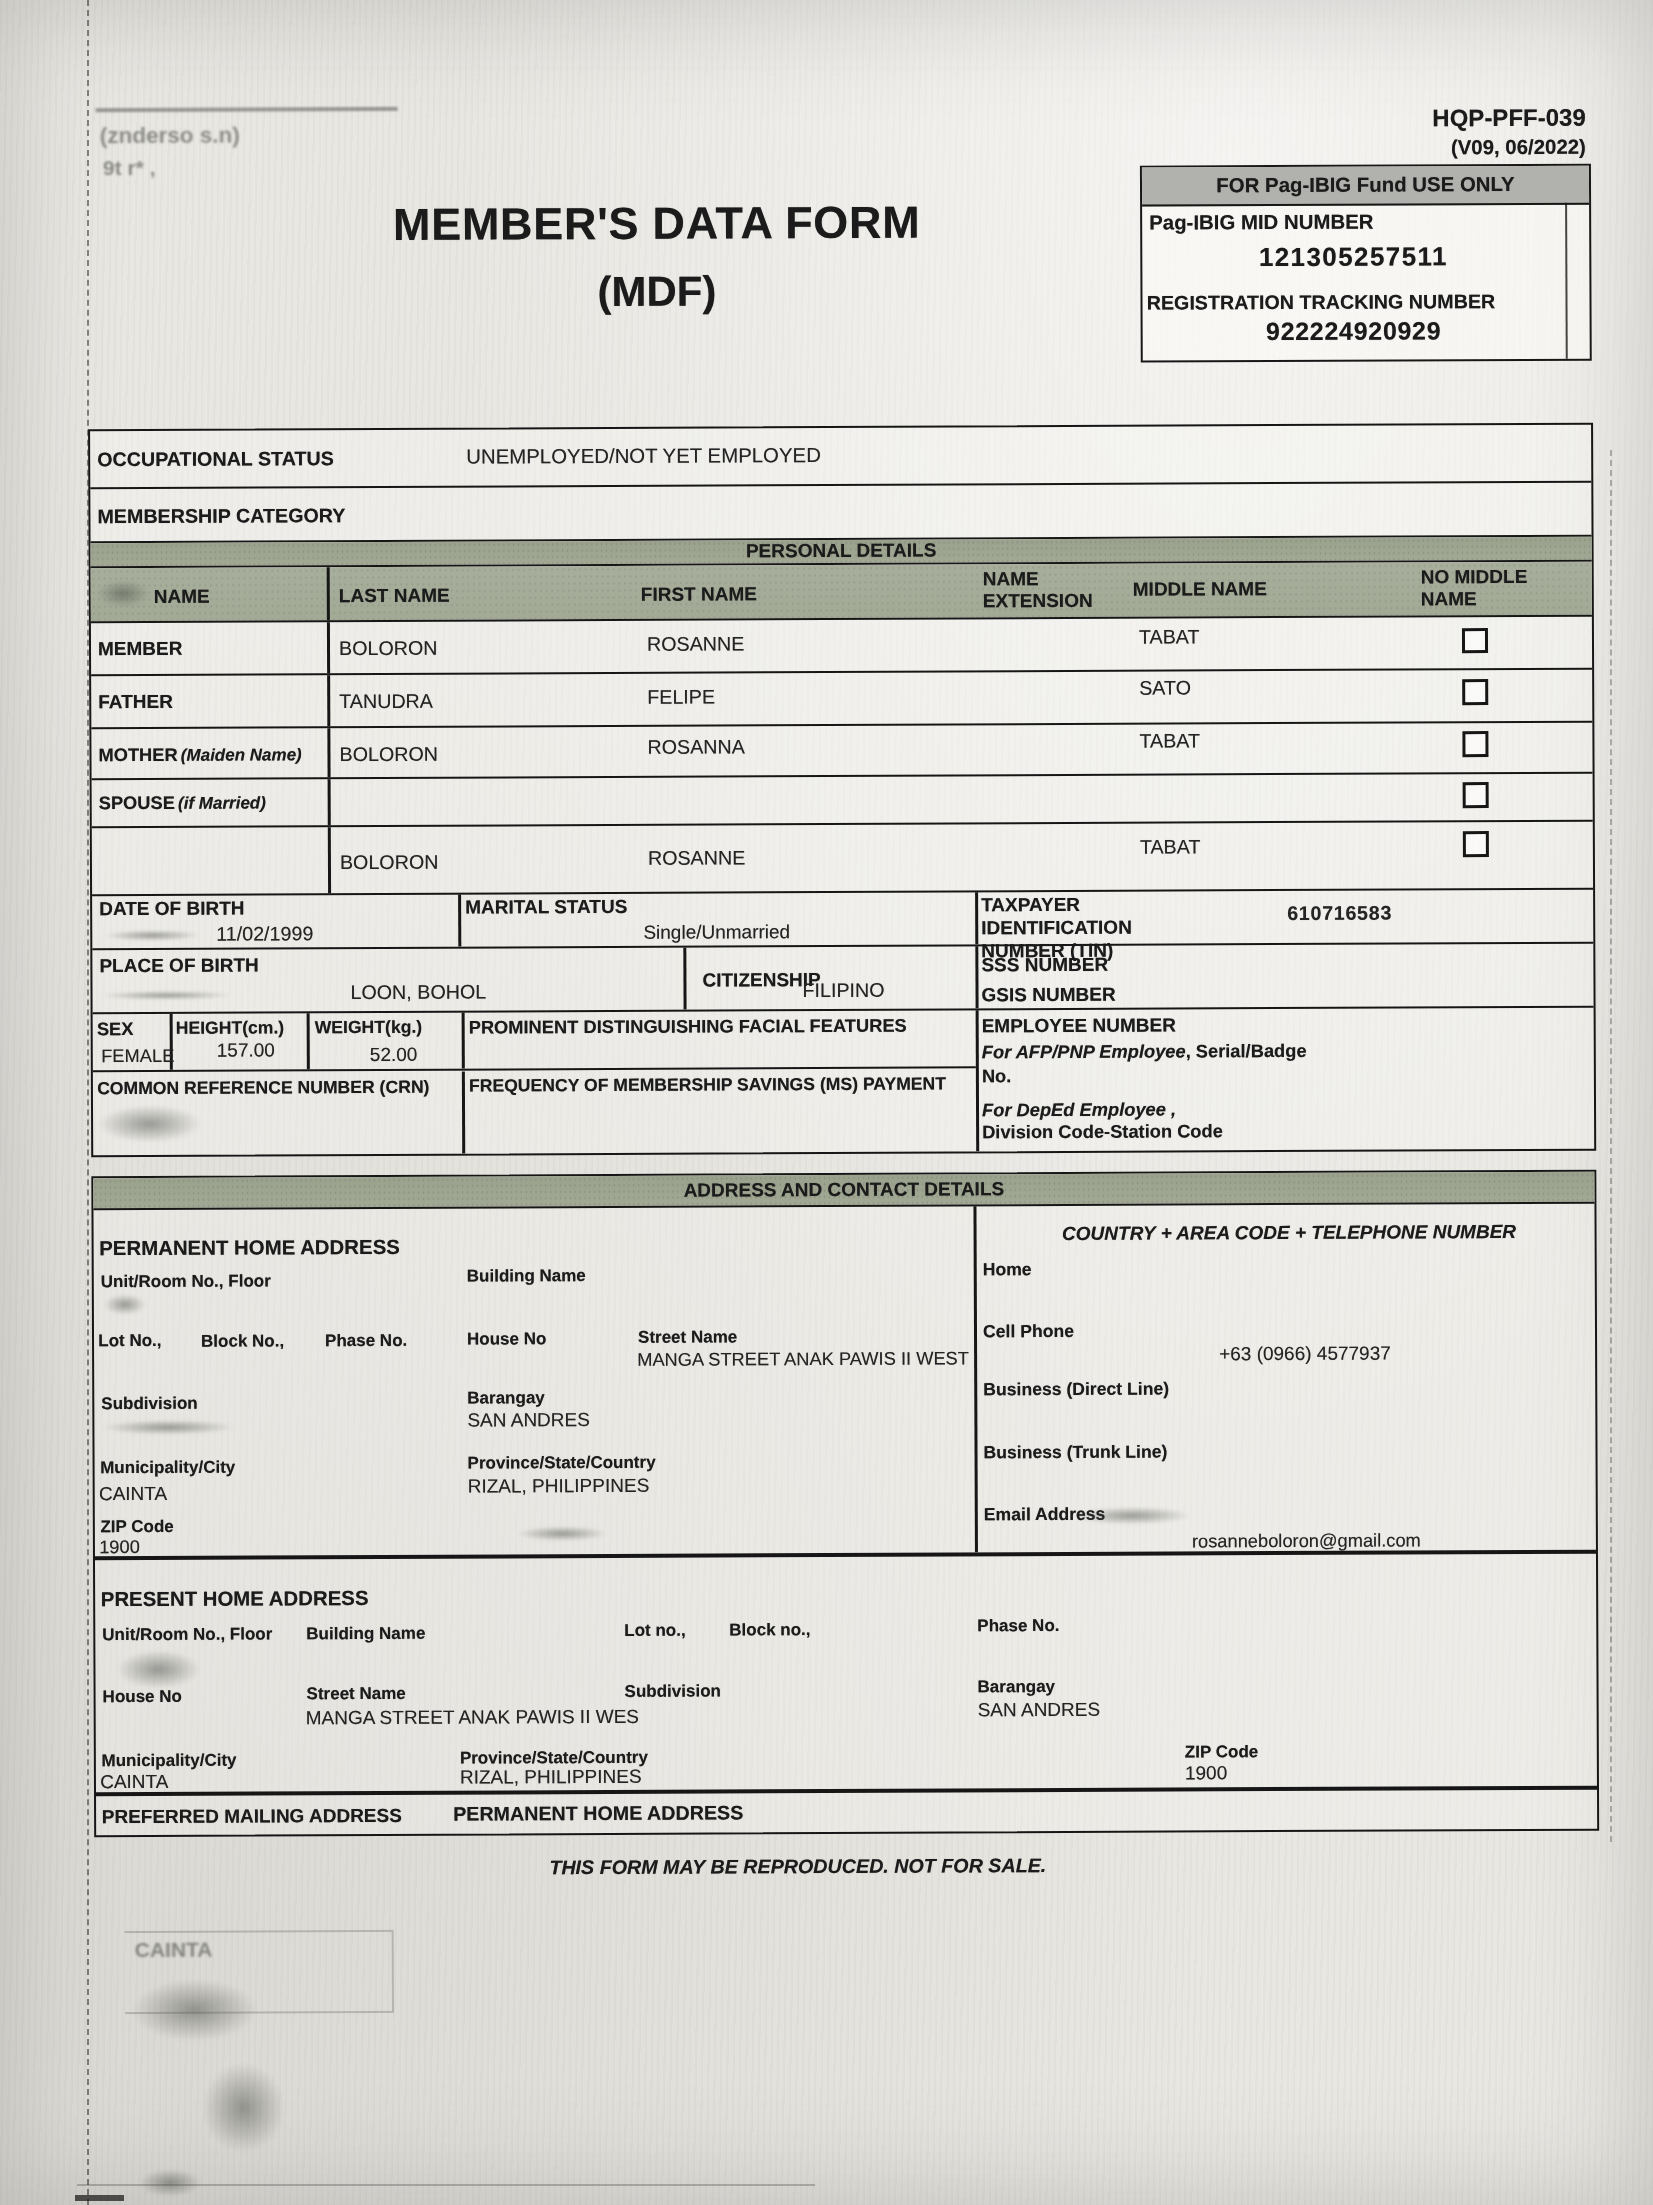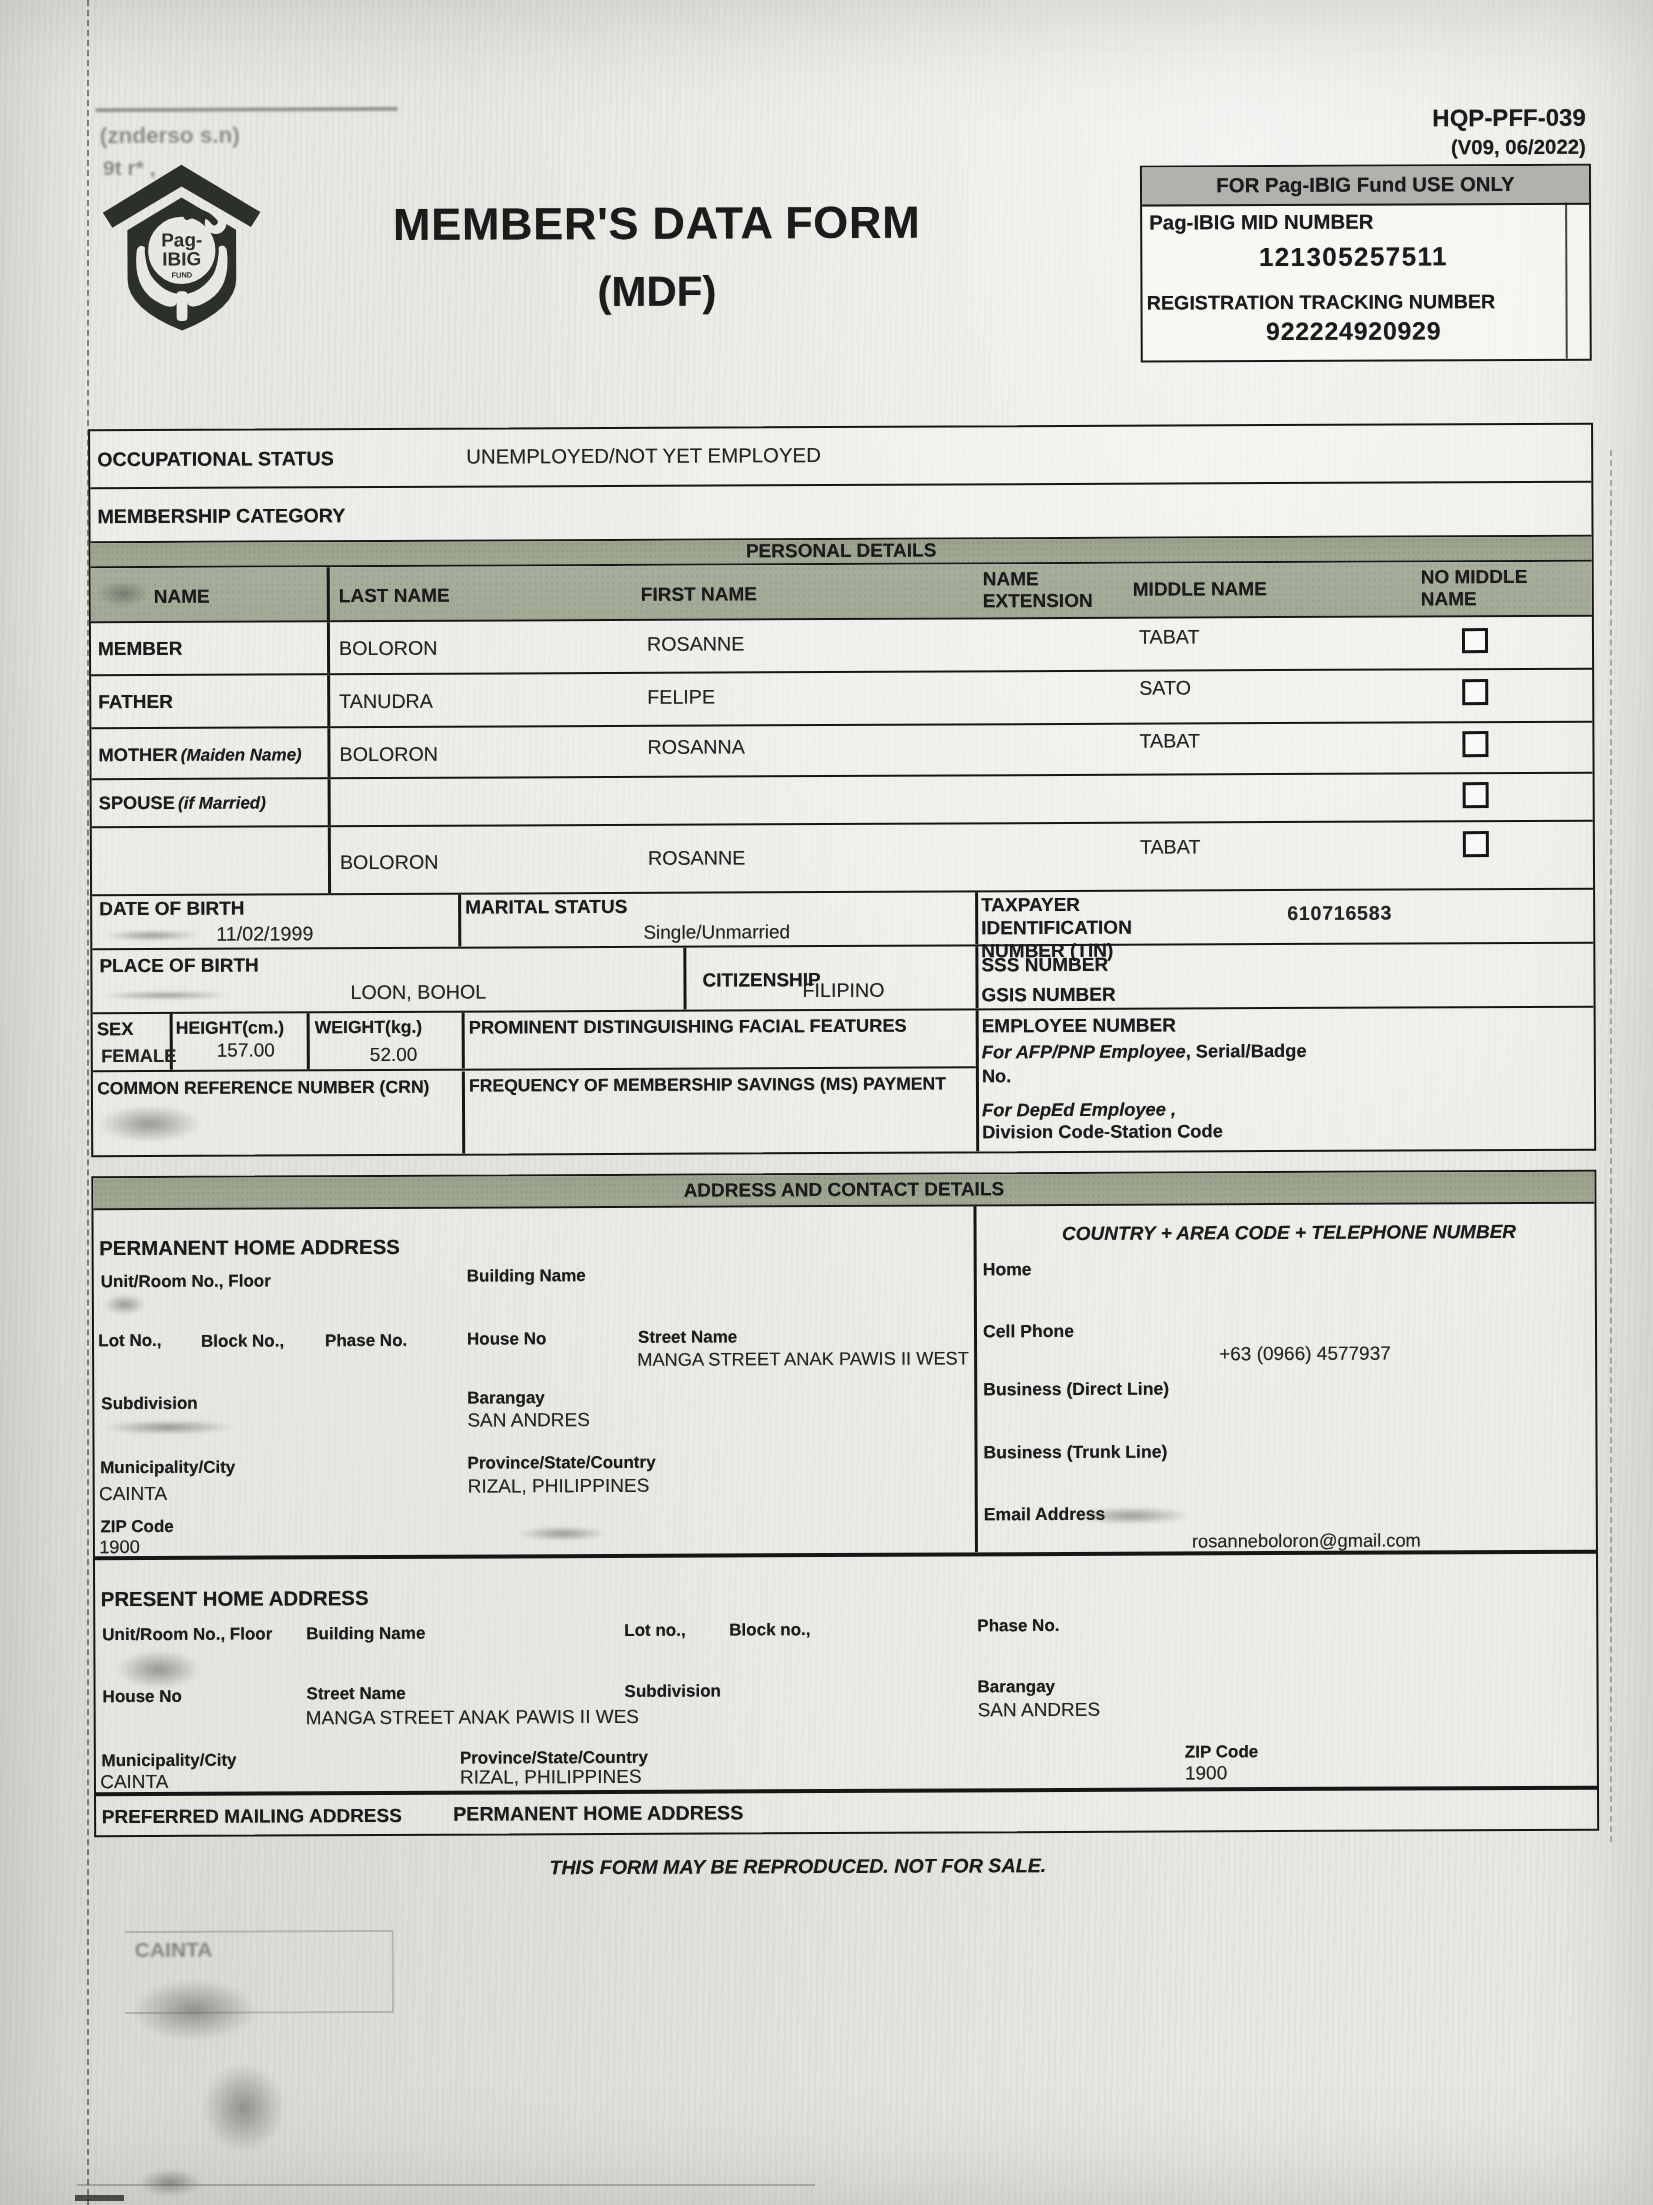--- a/index.html
+++ b/index.html
@@ -64,35 +64,20 @@
 
     <div class="ghost" style="left:100px;top:105px;width:302px;height:4.2px;background:rgba(30,30,30,.4);"></div>
     <div class="ghost" style="left:104px;top:120px;font-size:22.5px;">(znderso  s.n)</div>
     <div class="ghost" style="left:107px;top:153px;font-size:21px;">9t r* ,</div>
 
     <div class="abs ctr" style="left:1238px;top:107px;width:352px;text-align:right;">
       <div class="b ink" style="font-size:24px;">HQP-PFF-039</div>
       <div class="b ink" style="font-size:20.4px;margin-top:4.2px;">(V09, 06/2022)</div>
     </div>
 
-    <div class="abs" style="left:104px;top:159px;width:163px;height:180px;">
-      <svg width="163" height="180" viewBox="0 0 120 132">
-        <path d="M60 2 L118 37 L111 48 L60 18 L9 48 L2 37 Z" fill="#2b302b"></path>
-        <path d="M20 50 L60 26 L100 50 L100 86 Q100 108 60 124 Q20 108 20 86 Z" fill="#2b302b"></path>
-        <path d="M27 64 Q23 94 44 104 Q56 110 57 101 L57 97 Q45 95 37 83 Q32 73 34 64 Q30 59 27 64 Z" fill="#e9e7e2"></path>
-        <path d="M93 64 Q97 94 76 104 Q64 110 63 101 L63 97 Q75 95 83 83 Q88 73 86 64 Q90 59 93 64 Z" fill="#e9e7e2"></path>
-        <rect x="56" y="95" width="8" height="22" rx="3" fill="#e9e7e2"></rect>
-        <circle cx="60" cy="65" r="26" fill="#e9e7e2" stroke="#2b302b" stroke-width="2.5"></circle>
-        <circle cx="85" cy="45" r="8" fill="#e9e7e2"></circle>
-        <path d="M64 40 Q76 34 84 44" stroke="#2b302b" stroke-width="5" fill="none" stroke-linecap="round"></path>
-        <text x="60" y="62" text-anchor="middle" font-family="Liberation Sans, sans-serif" font-size="14" font-weight="bold" fill="#2b302b">Pag-</text>
-        <text x="60" y="76" text-anchor="middle" font-family="Liberation Sans, sans-serif" font-size="14" font-weight="bold" fill="#2b302b">IBIG</text>
-        <text x="60" y="85" text-anchor="middle" font-family="Liberation Sans, sans-serif" font-size="5.5" font-weight="bold" fill="#2b302b">FUND</text>
-      </svg>
-    </div>
 
     <div class="abs ctr" style="left:316px;top:197px;width:689px;">
       <div class="b ink nw" style="font-size:45px;letter-spacing:0.7px;">MEMBER'S DATA FORM</div>
       <div class="b ink" style="font-size:42px;margin-top:18.3px;">(MDF)</div>
     </div>
 
     <div class="abs office">
       <div class="bar ink">FOR Pag-IBIG Fund USE ONLY</div>
       <div class="innerline"></div>
       <div class="abs b ink" style="left:7px;top:44px;font-size:20.4px;">Pag-IBIG MID NUMBER</div>
@@ -197,21 +182,21 @@
       </div>
 
       <div class="trow" style="height:141px;">
         <div class="vline" style="left:883px;"></div>
 
         <div class="abs" style="left:0;top:0;width:883px;height:56px;border-bottom:2.8px solid #161616;">
           <div class="vline" style="left:77px;"></div>
           <div class="vline" style="left:214px;"></div>
           <div class="vline" style="left:369px;"></div>
           <div class="abs lbl ink" style="left:4.2px;top:4.2px;font-size:18.3px;">SEX</div>
-          <div class="abs val" style="left:8.4px;top:31px;font-size:18.3px;font-weight:bold;">FEMALE</div>
+          <div class="abs val" style="left:8.4px;top:31px;font-size:18.3px;">FEMALE</div>
           <div class="abs lbl ink" style="left:83px;top:4.2px;font-size:17.6px;">HEIGHT(cm.)</div>
           <div class="abs val" style="left:124px;top:26px;font-size:19px;">157.00</div>
           <div class="abs lbl ink" style="left:222px;top:4.2px;font-size:17.6px;">WEIGHT(kg.)</div>
           <div class="abs val" style="left:277px;top:31px;font-size:19px;">52.00</div>
           <div class="abs lbl ink" style="left:376px;top:4.2px;font-size:18.3px;">PROMINENT DISTINGUISHING FACIAL FEATURES</div>
         </div>
 
         <div class="abs" style="left:0;top:59px;width:883px;height:82px;">
           <div class="vline" style="left:369px;"></div>
           <div class="abs lbl ink" style="left:4.2px;top:5.6px;font-size:17.6px;">COMMON REFERENCE NUMBER (CRN)</div>

